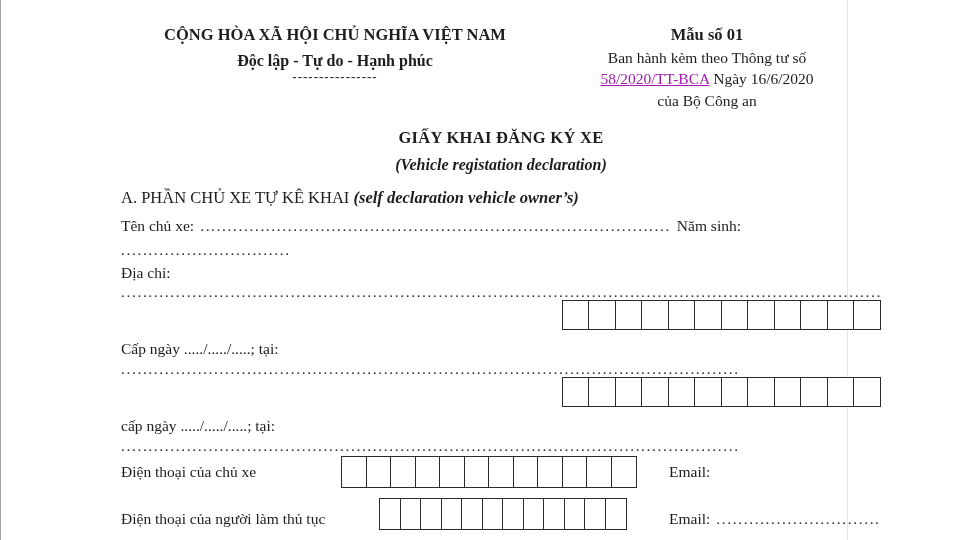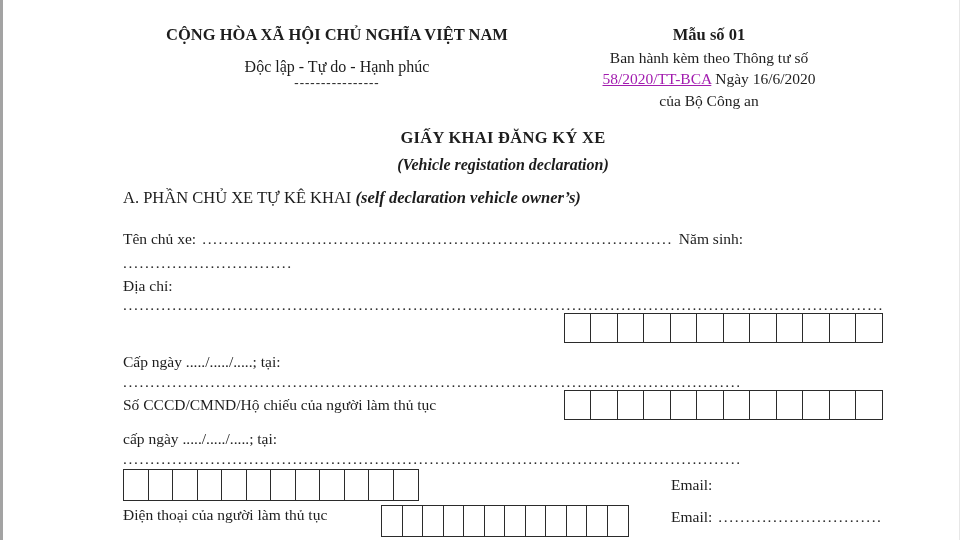--- a/index.html
+++ b/index.html
@@ -3,49 +3,49 @@
 <meta charset="utf-8">
 <style>
   * { margin:0; padding:0; box-sizing:border-box; }
   html,body { background:#ffffff; }
   body {
     width:960px; height:540px; overflow:hidden;
     font-family:"Liberation Serif", serif;
     color:#1d1d1d;
   }
   .page {
-    width:960px; height:540px;
-    border-left:3px solid #a3a3a3; border-right:1px solid #e7e7e7;
+    width:848px; height:540px;
+    border-left:1px solid #a3a3a3; border-right:1px solid #e7e7e7;
     padding-top:24px;
   }
   .content { width:760px; margin-left:120px; }
 
   
   .header { display:flex; justify-content:space-between; padding:0 14px 0 26px; }
   .hdr-left  { width:376px; text-align:center; }
   .nat-title { font-weight:bold; font-size:16.5px; line-height:1.32; }
-  .motto     { font-weight:normal; font-size:16px; margin-top:12px; }
+  .motto     { font-weight:bold; font-size:16px; margin-top:6px; }
   .dashes    { font-weight:bold; font-size:13px; line-height:1; letter-spacing:1px; color:#2a2a2a; }
   .hdr-right { width:320px; text-align:center; font-size:15.5px; line-height:1.38; }
   .form-no   { font-weight:bold; font-size:16.5px; }
   a.link     { text-decoration:underline; cursor:pointer; }
 
   
   .title    { text-align:center; font-weight:bold; font-size:16.5px; margin-top:17px; letter-spacing:0.3px; }
   .subtitle { text-align:center; font-weight:bold; font-style:italic; font-size:16px; margin-top:8px; }
   .section-heading { margin-top:14px; font-size:16.5px; }
   .section-heading .bold { font-weight:normal; }
   .section-heading .ital { font-weight:bold; font-style:italic; }
 
   
   .row { display:flex; align-items:center; font-size:15.5px; line-height:1.5; }
   .dots { overflow:hidden; white-space:nowrap; letter-spacing:1.6px; color:#2a2a2a; }
   .lbl { white-space:nowrap; }
 
-  .row-name  { margin-top:19px; width:620px; height:24px; }
+  .row-name  { margin-top:6px; width:620px; height:24px; }
   .row-name .dots { flex:1; margin:0 6px; }
   .row-name2 { height:24px; }
   .row-name2 .dots { width:168px; }
   .row-addr  { height:22px; }
   .row-addrdots { height:15px; }
   .row-addrdots .dots { width:100%; }
 
   .row-id { height:32px; }
   .row-id .spacer { flex:1; }
   .row-capngay { margin-top:6px; height:24px; }
@@ -57,21 +57,21 @@
   .box-cell {
     width:28px; height:30px; background:#fff;
     border:1.5px solid #2b2b2b; margin-left:-1.5px;
   }
   .boxes .box-cell:first-child { margin-left:0; }
   .boxes.phone1 .box-cell { width:26px; height:32px; }
   .boxes.phone2 .box-cell { width:22px; height:32px; }
 
   .row-phone1 { margin-top:2px; height:34px; }
   .row-phone1 .lbl { width:220px; }
-  .row-phone2 { margin-top:3px; height:38px; align-items:flex-start; }
+  .row-phone2 { margin-top:3px; height:38px; align-items:flex-end; }
   .row-phone2 .plabel { width:258px; white-space:normal; line-height:1.35; }
 
   .email { display:flex; align-items:center; width:212px; margin-left:auto; }
   .email .dots { flex:1; margin-left:6px; }
 </style>
 </head>
 <body>
 
 <div class="page">
   <div class="content">
@@ -130,21 +130,20 @@
     </div>
 
     <div class="row row-capngay">
       <span class="lbl">Cấp ngày ...../...../.....; tại:</span>
     </div>
     <div class="row row-placedots">
       <span class="dots">................................................................................................................................................................................................................................................</span>
     </div>
 
     <div class="row row-id">
-      <span class="lbl">Số CCCD/CMND/Hộ chiếu của người làm thủ tục</span>
       <span class="spacer"></span>
       <span class="boxes">
           <span class="box-cell"></span>
           <span class="box-cell"></span>
           <span class="box-cell"></span>
           <span class="box-cell"></span>
           <span class="box-cell"></span>
           <span class="box-cell"></span>
           <span class="box-cell"></span>
           <span class="box-cell"></span>
@@ -156,20 +155,21 @@
     </div>
 
     <div class="row row-capngay">
       <span class="lbl">cấp ngày ...../...../.....; tại:</span>
     </div>
     <div class="row row-placedots">
       <span class="dots">................................................................................................................................................................................................................................................</span>
     </div>
 
     <div class="row row-phone1">
+      <span class="lbl">Điện thoại của chủ xe</span>
       <span class="boxes phone1">
           <span class="box-cell"></span>
           <span class="box-cell"></span>
           <span class="box-cell"></span>
           <span class="box-cell"></span>
           <span class="box-cell"></span>
           <span class="box-cell"></span>
           <span class="box-cell"></span>
           <span class="box-cell"></span>
           <span class="box-cell"></span>

